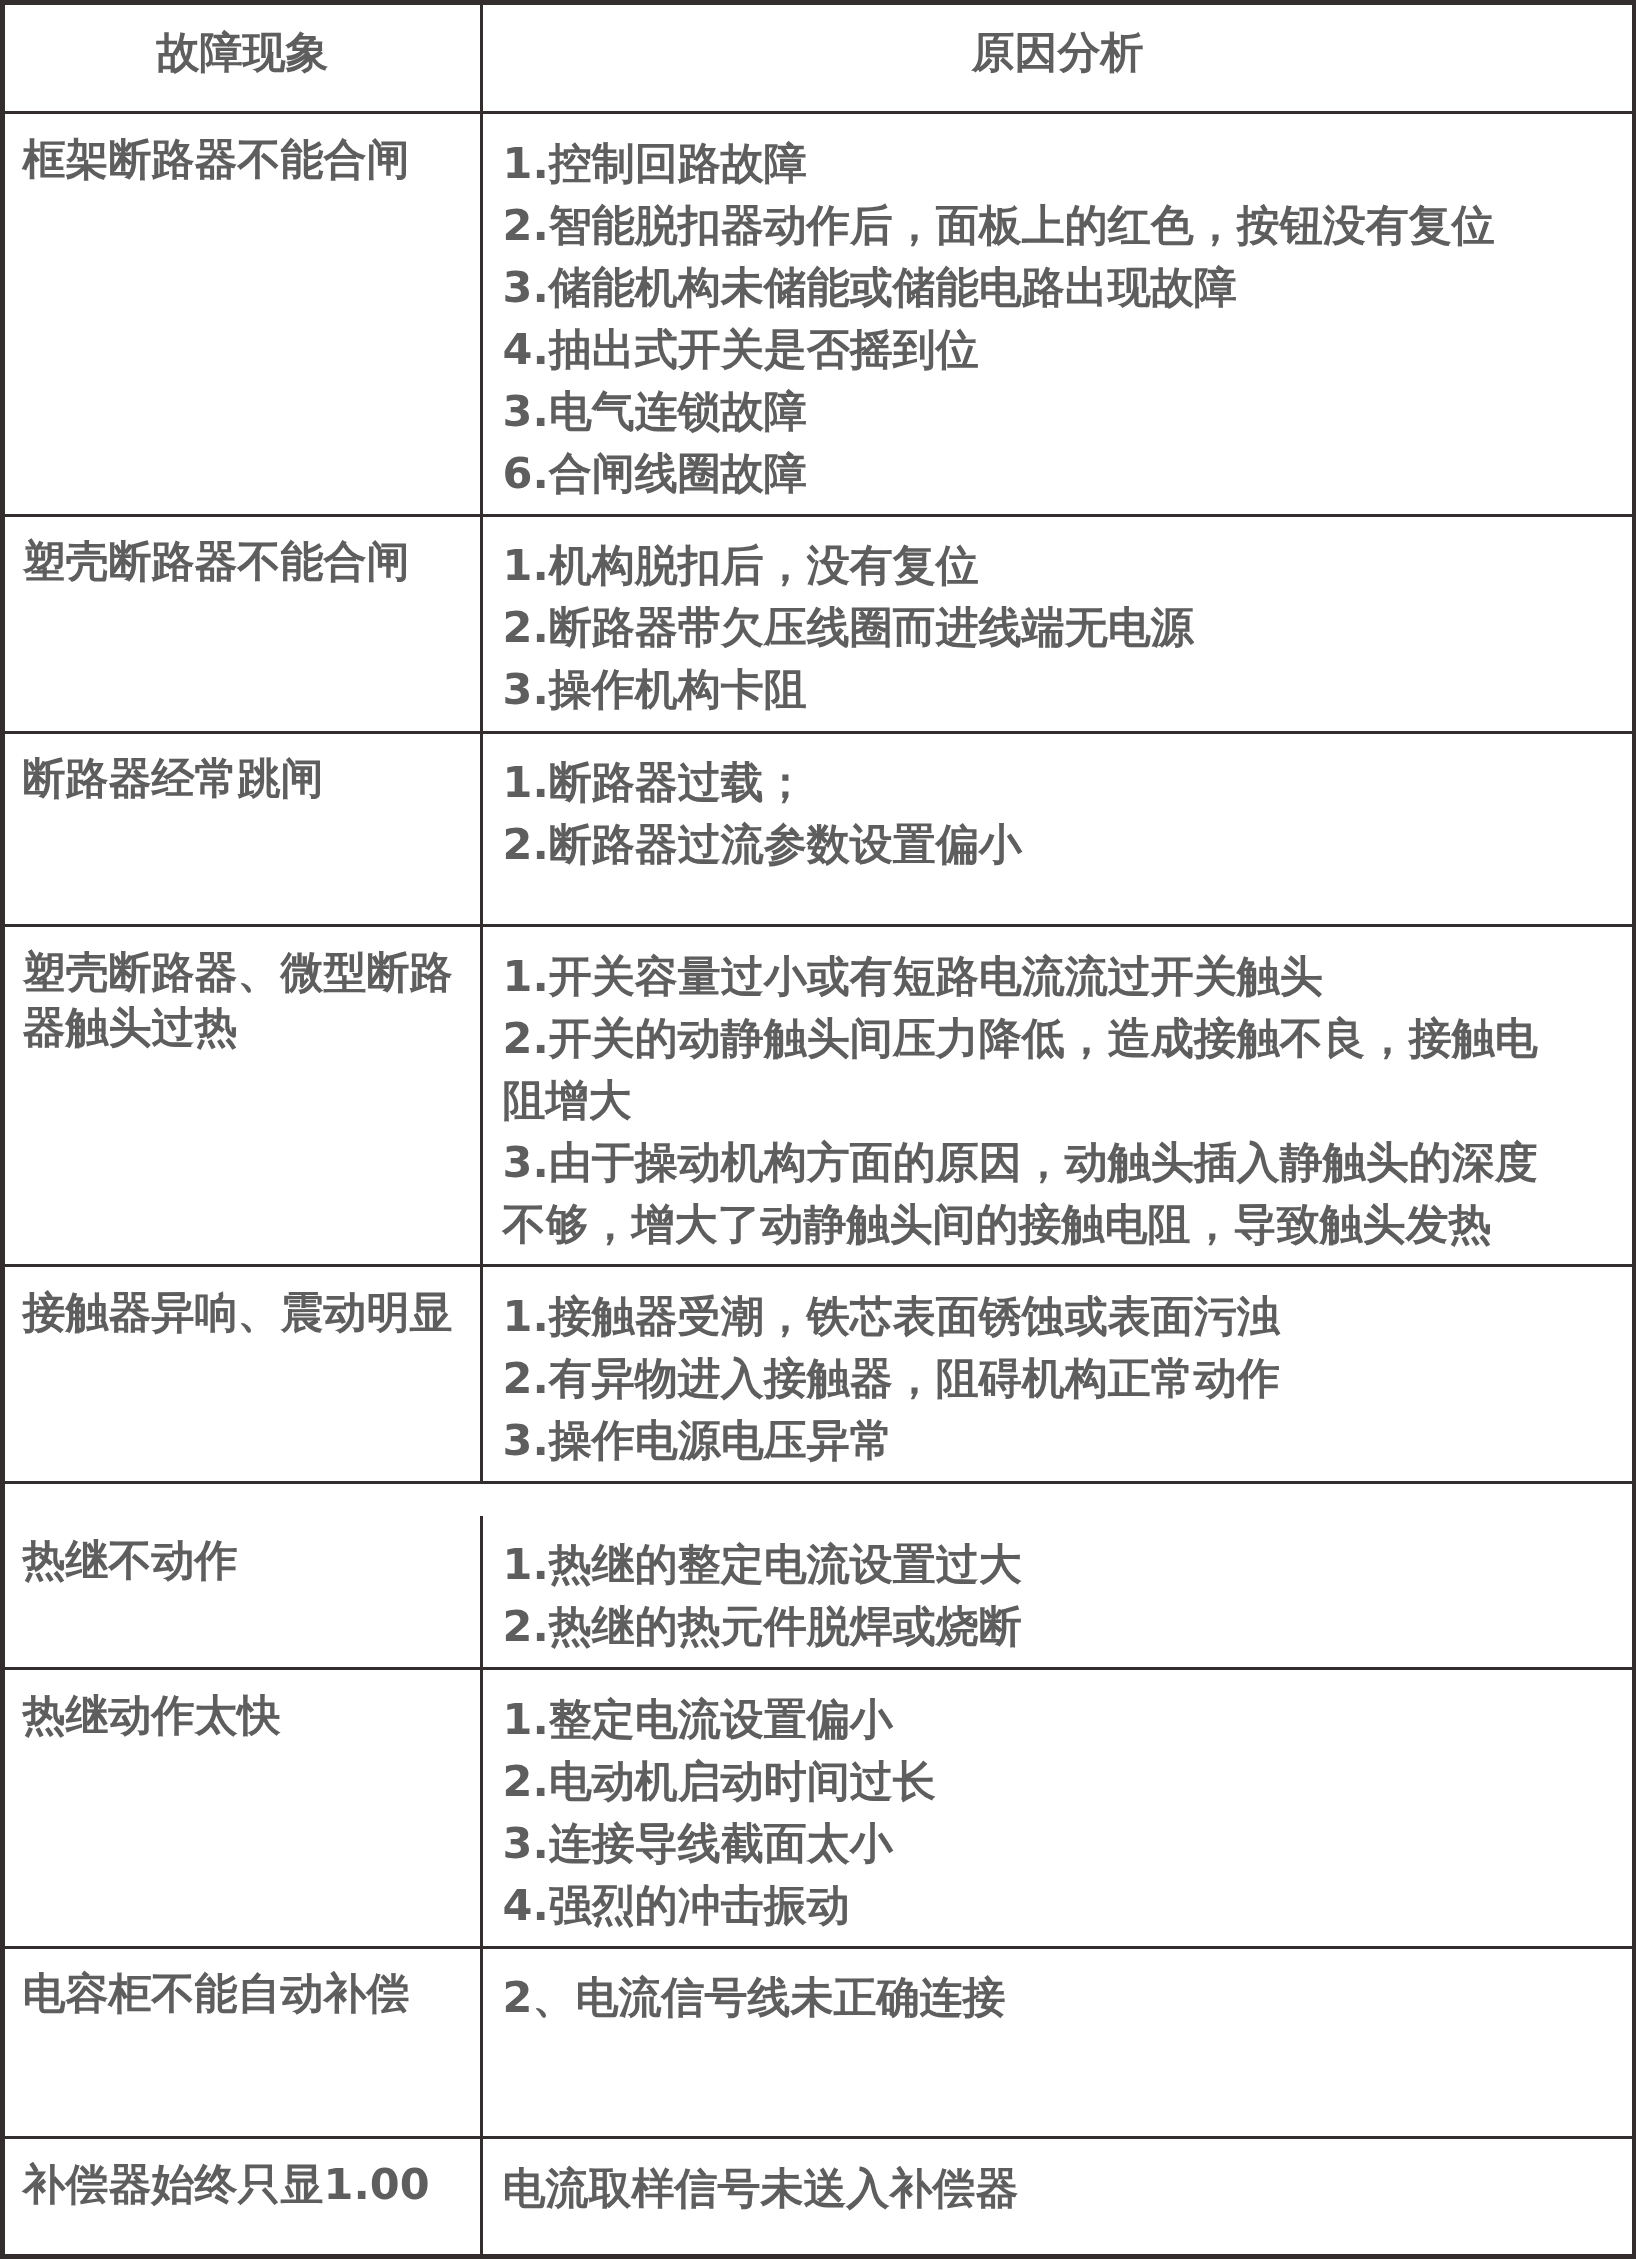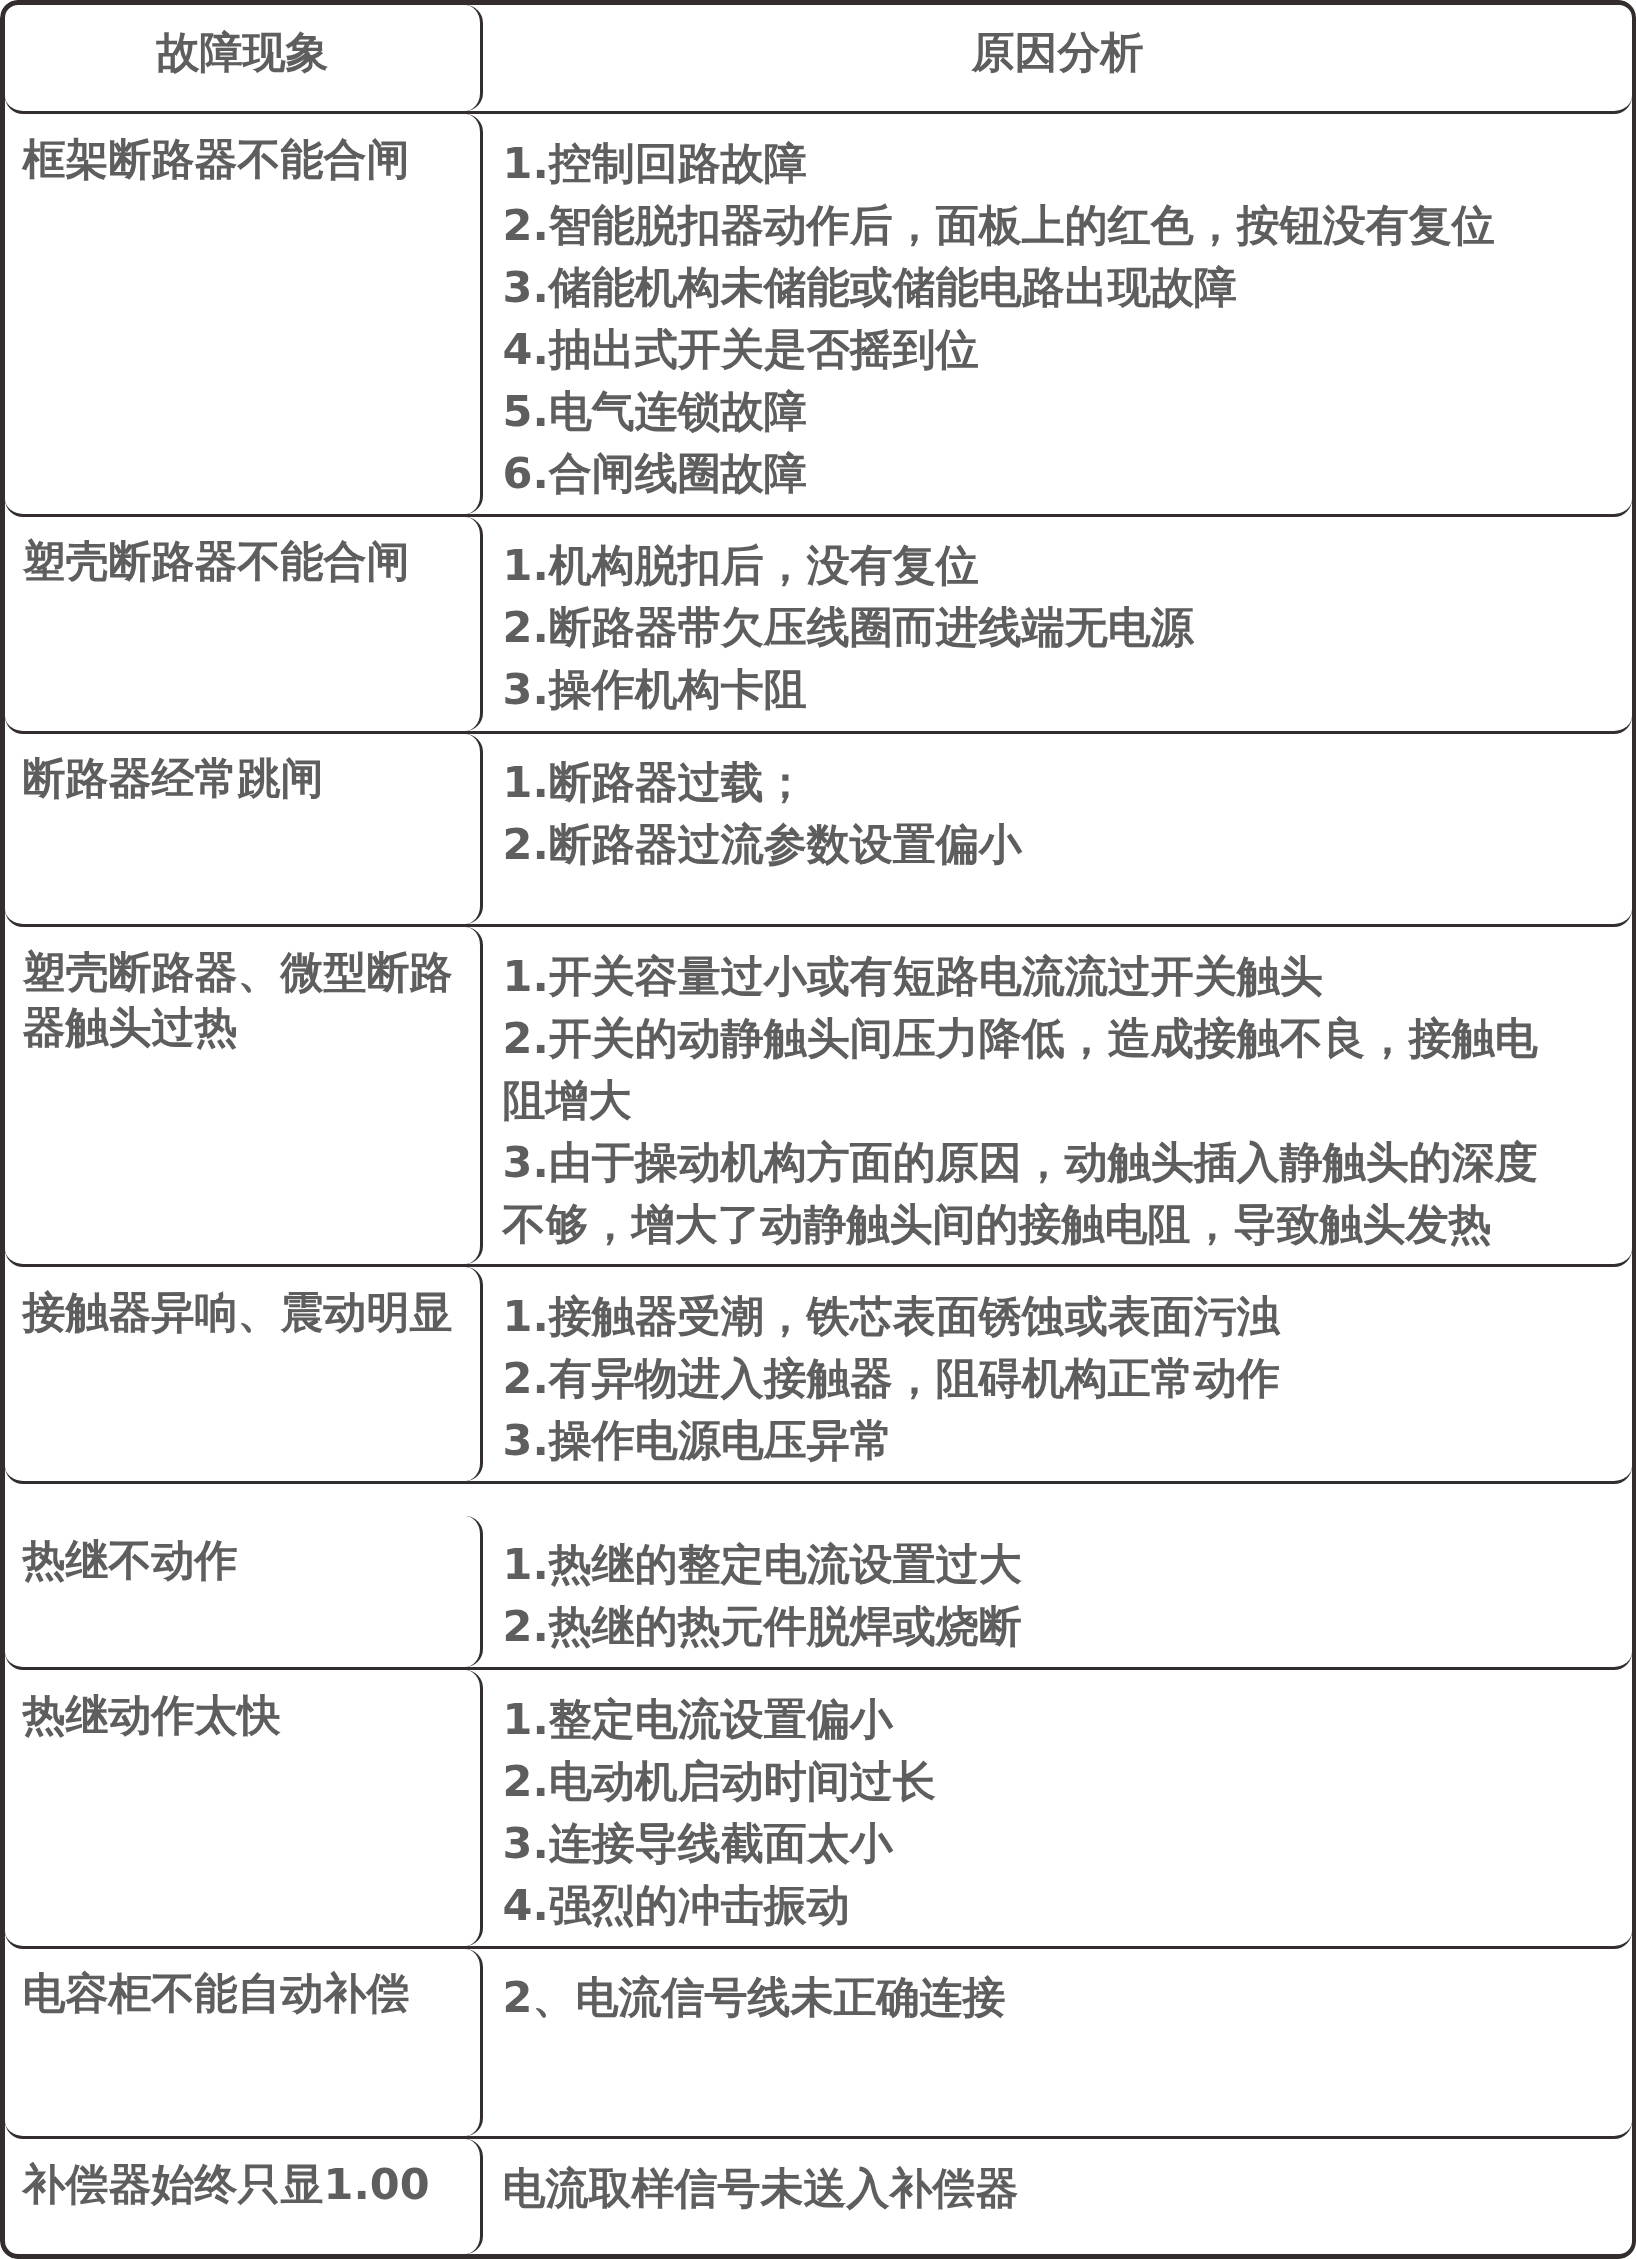--- a/index.html
+++ b/index.html
@@ -1,20 +1,20 @@
 <!DOCTYPE html>
 <html><head>
 <meta charset="utf-8">
 <style>
   html, body {
     margin: 0;
     padding: 0;
     background: #ffffff;
   }
-  * { box-sizing: border-box; border-radius: 18px; }
+  * { box-sizing: border-box; }
 
   .page {
     width: 1637px;
     height: 2259px;
     background: #ffffff;
     font-family: "DejaVu Sans", sans-serif;
     font-weight: bold;
     color: #5e5e5e;
     position: relative;
   }
@@ -91,21 +91,21 @@
       <div class="cell phen hcell">故障现象</div>
       <div class="cell causes hcell">原因分析</div>
     </div>
     <div style="display:contents"><div class="trow row-0">
           <div class="cell phen">框架断路器不能合闸</div>
           <div class="cell causes">
             <div class="cause-line">1.控制回路故障</div>
             <div class="cause-line">2.智能脱扣器动作后，面板上的红色，按钮没有复位</div>
             <div class="cause-line">3.储能机构未储能或储能电路出现故障</div>
             <div class="cause-line">4.抽出式开关是否摇到位</div>
-            <div class="cause-line">5.电气连锁故障</div>
+            <div class="cause-line">3.电气连锁故障</div>
             <div class="cause-line">6.合闸线圈故障</div>
           </div>
         </div><div class="trow row-1">
           <div class="cell phen">塑壳断路器不能合闸</div>
           <div class="cell causes">
             <div class="cause-line">1.机构脱扣后，没有复位</div>
             <div class="cause-line">2.断路器带欠压线圈而进线端无电源</div>
             <div class="cause-line">3.操作机构卡阻</div>
           </div>
         </div><div class="trow row-2">

